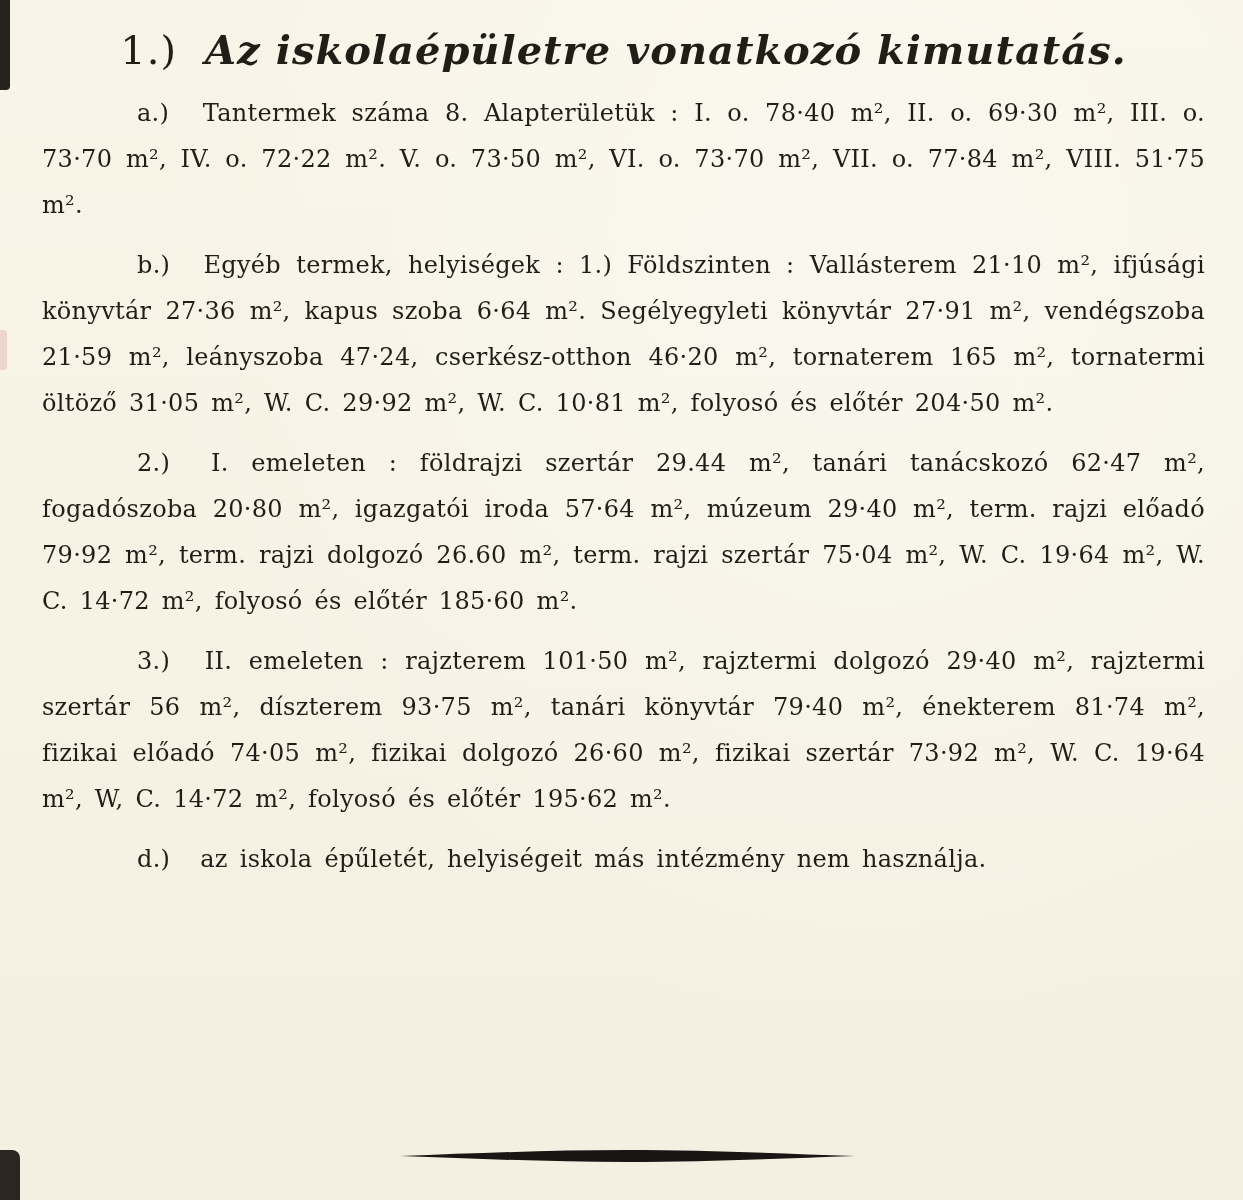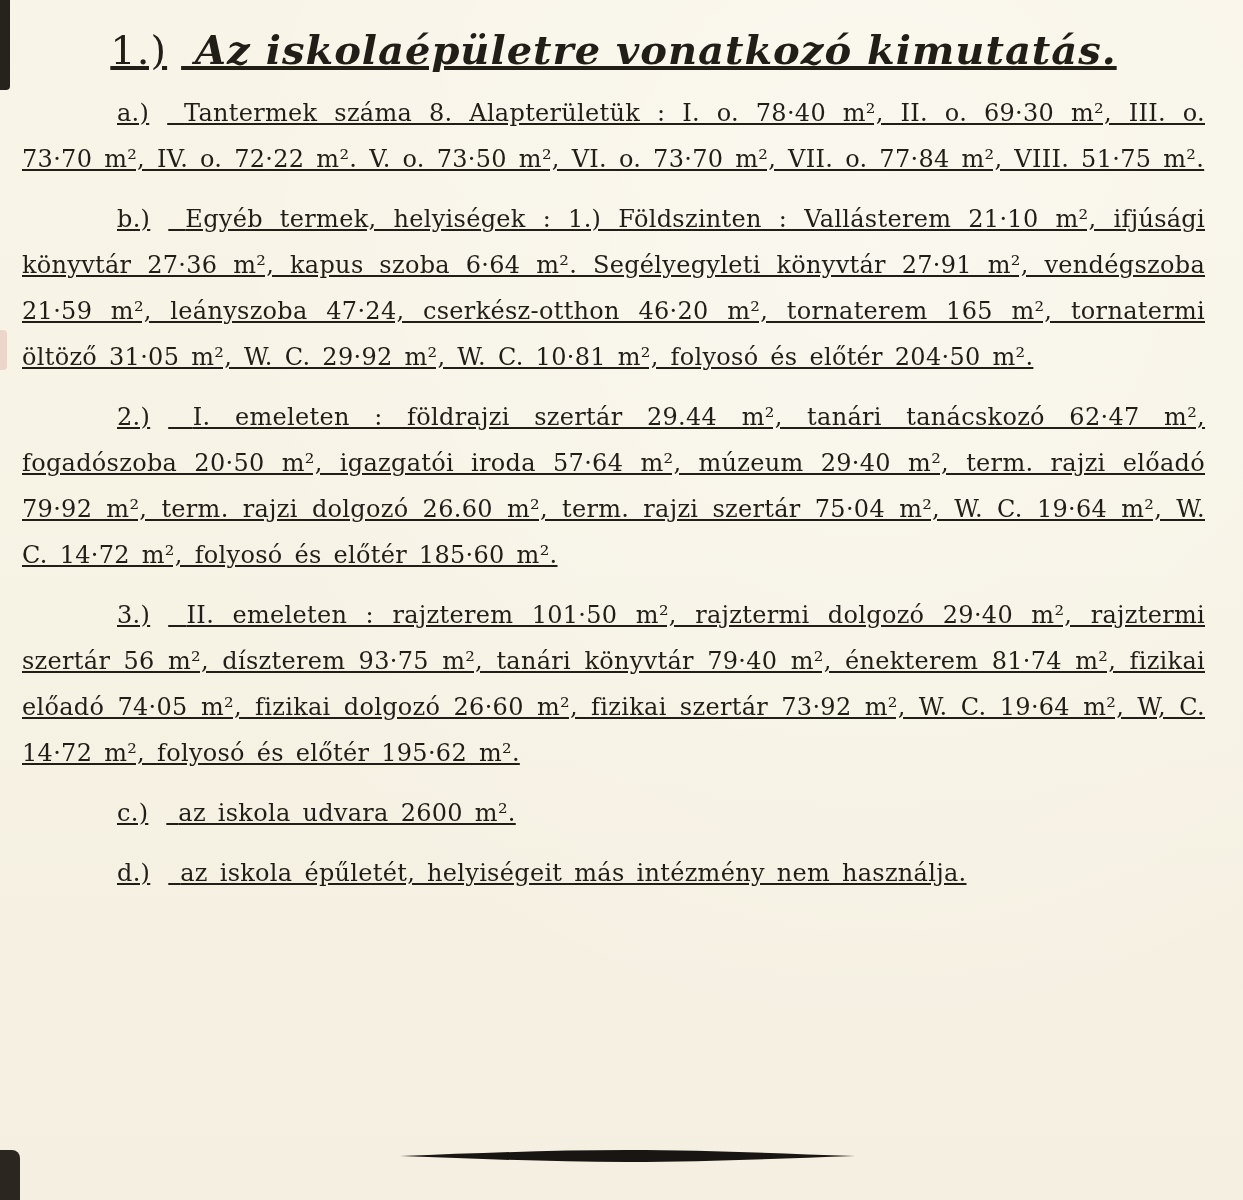--- a/index.html
+++ b/index.html
@@ -6,26 +6,25 @@
   body{
     width:1243px;height:1200px;
     background:#f7f3e6;
     overflow:hidden;
     position:relative;
     font-family:"DejaVu Serif","Liberation Serif",serif;
     color:#211e18;
   }
   .page{
     position:absolute;inset:0;
-    padding:22px 38px 0 22px;
+    padding:22px 38px 0 42px;
     box-sizing:border-box;
     background:
       radial-gradient(ellipse at 70% 20%, rgba(255,255,255,0.35), rgba(0,0,0,0) 60%),
       linear-gradient(180deg,#f8f4e7 0%,#f6f2e4 55%,#f4efe0 100%);
-    text-decoration: underline;
   }
   .doc-title{
     text-align:center;
     font-size:40px;
     line-height:48px;
     margin:4px 0 16px 0;
     white-space:nowrap;
   }
   .doc-title .prefix{
     font-style:normal;
@@ -82,32 +81,28 @@
     <span>Tantermek száma 8. Alapterületük : I. o. 78·40 m², II. o. 69·30 m², III. o. 73·70 m², IV. o. 72·22 m². V. o. 73·50 m², VI. o. 73·70 m², VII. o. 77·84 m², VIII. 51·75 m².</span>
   </p>
 
   <p class="para">
     <span class="plabel">b.)</span>
     <span>Egyéb termek, helyiségek : 1.) Földszinten : Vallásterem 21·10 m², ifjúsági könyvtár 27·36 m², kapus szoba 6·64 m². Segélyegyleti könyvtár 27·91 m², vendégszoba 21·59 m², leányszoba 47·24, cserkész-otthon 46·20 m², tornaterem 165 m², tornatermi öltöző 31·05 m², W. C. 29·92 m², W. C. 10·81 m², folyosó és előtér 204·50 m².</span>
   </p>
 
   <p class="para">
     <span class="plabel">2.)</span>
-    <span>I. emeleten : földrajzi szertár 29.44 m², tanári tanácskozó 62·47 m², fogadószoba 20·50 m², igazgatói iroda 57·64 m², múzeum 29·40 m², term. rajzi előadó 79·92 m², term. rajzi dolgozó 26.60 m², term. rajzi szertár 75·04 m², W. C. 19·64 m², W. C. 14·72 m², folyosó és előtér 185·60 m².</span>
+    <span>I. emeleten : földrajzi szertár 29.44 m², tanári tanácskozó 62·47 m², fogadószoba 20·80 m², igazgatói iroda 57·64 m², múzeum 29·40 m², term. rajzi előadó 79·92 m², term. rajzi dolgozó 26.60 m², term. rajzi szertár 75·04 m², W. C. 19·64 m², W. C. 14·72 m², folyosó és előtér 185·60 m².</span>
   </p>
 
   <p class="para">
     <span class="plabel">3.)</span>
     <span>II. emeleten : rajzterem 101·50 m², rajztermi dolgozó 29·40 m², rajztermi szertár 56 m², díszterem 93·75 m², tanári könyvtár 79·40 m², énekterem 81·74 m², fizikai előadó 74·05 m², fizikai dolgozó 26·60 m², fizikai szertár 73·92 m², W. C. 19·64 m², W, C. 14·72 m², folyosó és előtér 195·62 m².</span>
   </p>
 
-  <p class="para">
-    <span class="plabel">c.)</span>
-    <span>az iskola udvara 2600 m².</span>
-  </p>
 
   <p class="para">
     <span class="plabel">d.)</span>
     <span>az iskola épűletét, helyiségeit más intézmény nem használja.</span>
   </p>
 
   <svg class="divider" viewBox="0 0 455 16" preserveAspectRatio="none" aria-hidden="true">
     <path d="M0,8 C80,5.2 150,2 227,2 C305,2 375,5.2 455,8 C375,10.8 305,14 227,14 C150,14 80,10.8 0,8 Z" fill="#181512"></path>
   </svg>
 

